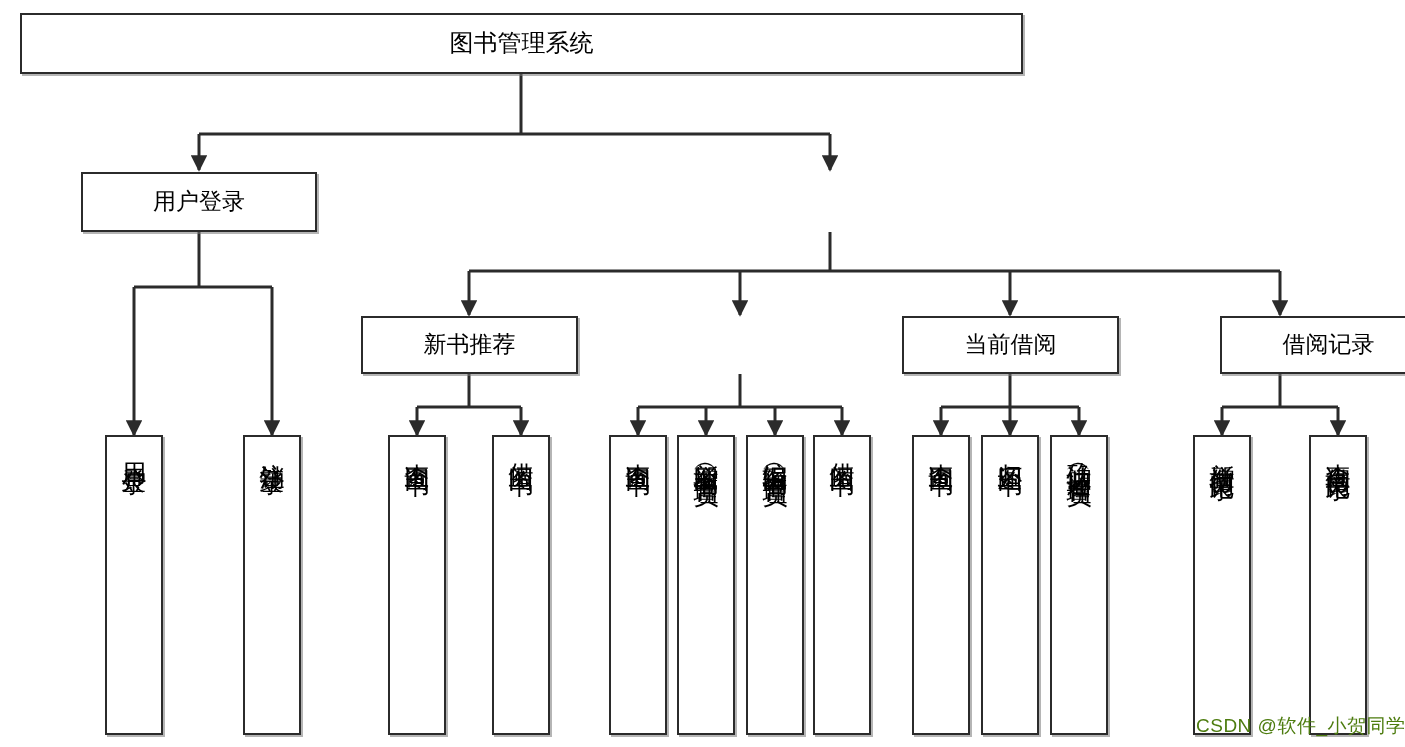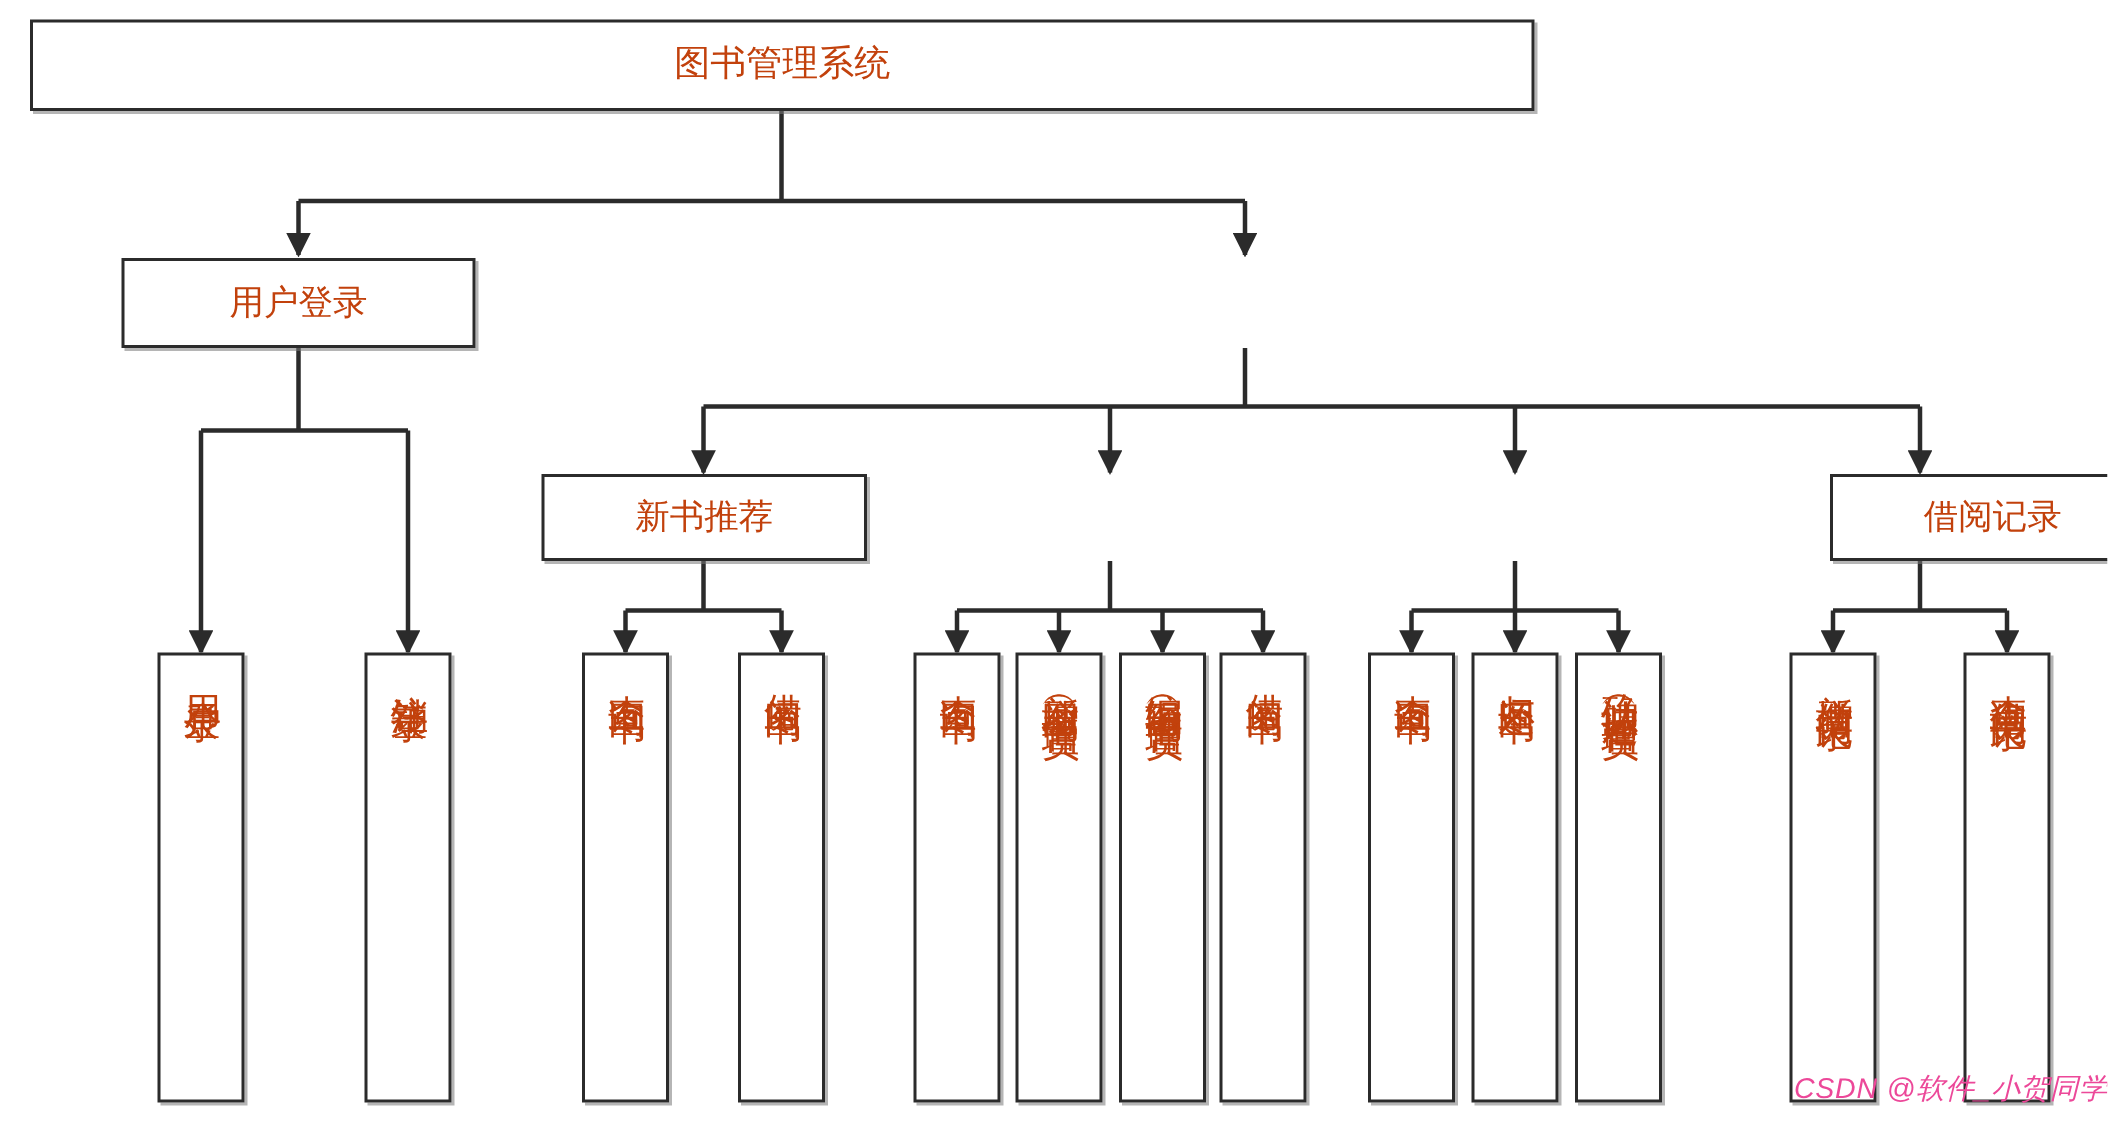--- a/index.html
+++ b/index.html
@@ -27,21 +27,21 @@
   }
   .node {
     position: absolute;
     box-sizing: border-box;
     background: #ffffff;
     border: 2px solid #2b2b2b;
     box-shadow: 2px 2px 0 0 rgba(120,120,120,0.55);
     display: flex;
     align-items: center;
     justify-content: center;
-    color: #c2410c;
+    color: #000000;
   }
   .node .label {
     text-align: center;
     line-height: 1.18;
     white-space: nowrap;
   }
   
   .node.horiz .label {
     font-size: 23px;
   }
@@ -58,26 +58,25 @@
     writing-mode: vertical-rl;
     text-orientation: upright;
     font-size: 25px;
     letter-spacing: 3px;
     line-height: 1;
     white-space: nowrap;
     text-align: left;
   }
   .watermark {
     position: absolute;
-    color: #ec4899;
+    color: #4d7c0f;
     font-size: 19px;
     letter-spacing: 0.5px;
     white-space: nowrap;
     user-select: none;
-    font-style: italic;
   }
 </style>
 </head>
 <body>
 
 <div id="canvas">
 
   <svg class="edges" viewBox="0 0 1405 747" xmlns="http://www.w3.org/2000/svg">
     <defs>
       <marker id="arrow" viewBox="0 0 10 10" refX="9" refY="5" markerWidth="5.5" markerHeight="5.5" orient="auto-start-reverse">
@@ -134,20 +133,23 @@
     <span class="label">图书管理系统</span>
   </div>
 
   <div class="node horiz" style="left:81px; top:172px; width:236px; height:60px;">
     <span class="label">用户登录</span>
   </div>
 
   <div class="node horiz" style="left:361px; top:316px; width:217px; height:58px;">
     <span class="label">新书推荐</span>
   </div>
+  <div class="node horiz" style="left:902px; top:316px; width:217px; height:58px;">
+    <span class="label">当前借阅</span>
+  </div>
   <div class="node horiz" style="left:1172px; top:316px; width:217px; height:58px;margin-left:48px;">
     <span class="label">借阅记录</span>
   </div>
 
   <div class="node vert" style="left:105px; top:435px; width:58px; height:300px;">
     <span class="label">用户登录</span>
   </div>
   <div class="node vert" style="left:243px; top:435px; width:58px; height:300px;">
     <span class="label">注销登录</span>
   </div>

